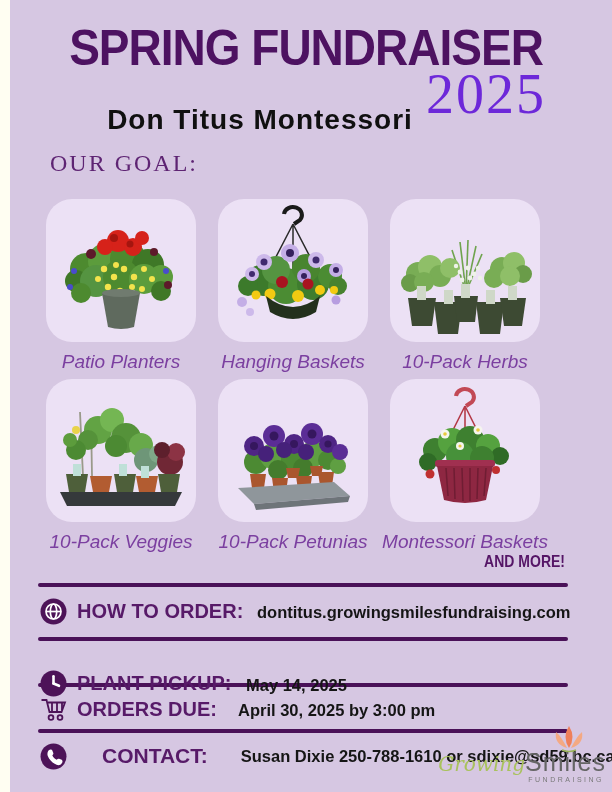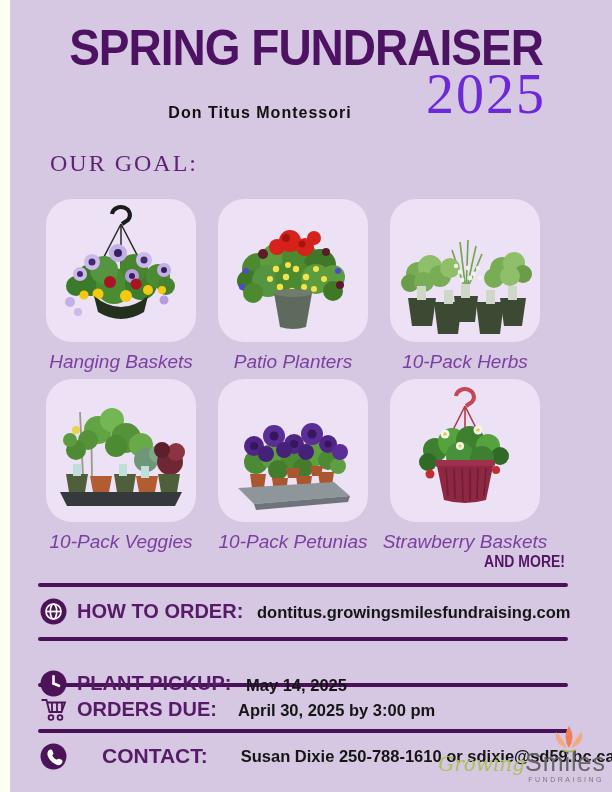--- a/index.html
+++ b/index.html
@@ -7,21 +7,21 @@
   .page{position:relative;width:612px;height:792px;background:#d6c7e2;overflow:hidden;}
   .edge-strip{position:absolute;left:0;top:0;width:10px;height:792px;background:#fffef2;}
 
   
   .title{position:absolute;left:10px;top:18px;width:592px;text-align:center;
          font-size:46px;font-weight:800;letter-spacing:-1px;color:#4d1261;
          transform:scaleY(1.1);transform-origin:top;}
   .year{position:absolute;right:66px;top:62px;font-family:"Liberation Serif",serif;
         font-weight:400;font-size:56px;color:#6d28d9;letter-spacing:2px;}
   .school{position:absolute;left:0;top:104px;width:520px;text-align:center;
-          font-size:16px;font-weight:700;color:#101010;letter-spacing:1px;}
+          font-size:28px;font-weight:700;color:#101010;letter-spacing:1px;}
   .goal{position:absolute;left:50px;top:150px;font-family:"Liberation Serif",serif;
         font-size:24px;color:#5e2473;letter-spacing:2px;}
 
   
   .row{position:absolute;left:46px;width:494px;display:flex;justify-content:space-between;}
   .row1{top:199px;} .row2{top:379px;}
   .cell{width:150px;display:flex;flex-direction:column;align-items:center;}
   .card{width:150px;height:143px;background:#ece1f5;border-radius:26px;
         display:flex;align-items:flex-end;justify-content:center;overflow:hidden;}
   .card svg{display:block;}
@@ -55,69 +55,20 @@
 
 <div class="page">
   <div class="edge-strip"></div>
 
   <div class="title">SPRING FUNDRAISER</div>
   <div class="year">2025</div>
   <div class="school">Don Titus Montessori</div>
   <div class="goal">OUR GOAL:</div>
 
   <div class="row row1">
-    <div class="cell">
-      <div class="card">
-        <svg width="150" height="140" viewBox="0 0 150 140">
-          <path d="M66 12 a9 8 0 1 1 16 6 l-6 4" stroke="#1a1a1a" stroke-width="4" fill="none"></path>
-          <path d="M75 22 L46 78 M75 22 L75 84 M75 22 L104 78" stroke="#2a2a2a" stroke-width="1.5" fill="none"></path>
-          <g>
-            <circle cx="45" cy="78" r="16" fill="#3c7a2b"></circle>
-              <circle cx="68" cy="84" r="18" fill="#4b8c33"></circle>
-            <circle cx="95" cy="82" r="16" fill="#3f7d2e"></circle>
-              <circle cx="112" cy="74" r="12" fill="#4b8c33"></circle>
-            <circle cx="58" cy="68" r="14" fill="#559441"></circle>
-              <circle cx="88" cy="66" r="14" fill="#49852f"></circle>
-            <circle cx="30" cy="84" r="10" fill="#3c7a2b"></circle>
-              <circle cx="120" cy="84" r="9" fill="#47822f"></circle>
-          </g>
-          <g>
-            <circle cx="46" cy="60" r="8" fill="#cdb9ea"></circle>
-              <circle cx="46" cy="60" r="3.5" fill="#402a6e"></circle>
-            <circle cx="72" cy="51" r="9" fill="#c4aee6"></circle>
-              <circle cx="72" cy="51" r="4" fill="#35205c"></circle>
-            <circle cx="98" cy="58" r="8" fill="#cdb9ea"></circle>
-              <circle cx="98" cy="58" r="3.5" fill="#402a6e"></circle>
-            <circle cx="118" cy="68" r="7" fill="#c4aee6"></circle>
-              <circle cx="118" cy="68" r="3" fill="#35205c"></circle>
-            <circle cx="34" cy="72" r="7" fill="#cdb9ea"></circle>
-              <circle cx="34" cy="72" r="3" fill="#402a6e"></circle>
-            <circle cx="86" cy="74" r="7" fill="#b79de0"></circle>
-              <circle cx="86" cy="74" r="3" fill="#35205c"></circle>
-            <circle cx="24" cy="100" r="5" fill="#c4aee6"></circle>
-              <circle cx="32" cy="110" r="4" fill="#cdb9ea"></circle>
-            <circle cx="118" cy="98" r="4.5" fill="#b79de0"></circle>
-          </g>
-          <g fill="#f2ca12">
-            <circle cx="52" cy="92" r="5.5"></circle>
-              <circle cx="80" cy="94" r="6"></circle>
-              <circle cx="102" cy="88" r="5"></circle>
-            <circle cx="38" cy="93" r="4.5"></circle>
-              <circle cx="116" cy="88" r="4"></circle>
-          </g>
-          <g fill="#a81420">
-              <circle cx="64" cy="80" r="6"></circle>
-              <circle cx="90" cy="82" r="5.5"></circle>
-            </g>
-          <path d="M48 94 Q75 116 102 94 L98 110 Q75 124 52 110 Z" fill="#23301d"></path>
-        </svg>
-      </div>
-      <div class="plabel">Hanging Baskets</div>
-    </div>
-
     <div class="cell">
       <div class="card">
         <svg width="150" height="135" viewBox="0 0 150 135">
           <g>
             <circle cx="40" cy="62" r="16" fill="#4d8a2f"></circle>
               <circle cx="60" cy="54" r="18" fill="#5c9c3c"></circle>
             <circle cx="82" cy="52" r="18" fill="#4d8a2f"></circle>
               <circle cx="102" cy="58" r="16" fill="#3f7827"></circle>
             <circle cx="115" cy="70" r="12" fill="#5c9c3c"></circle>
               <circle cx="30" cy="74" r="11" fill="#3f7827"></circle>
@@ -163,20 +114,69 @@
             </g>
           <path d="M56 86 L94 86 L88 120 Q75 124 62 120 Z" fill="#5f6a5e"></path>
           <ellipse cx="75" cy="86" rx="19" ry="4" fill="#707b6f"></ellipse>
         </svg>
       </div>
       <div class="plabel">Patio Planters</div>
     </div>
 
     <div class="cell">
       <div class="card">
+        <svg width="150" height="140" viewBox="0 0 150 140">
+          <path d="M66 12 a9 8 0 1 1 16 6 l-6 4" stroke="#1a1a1a" stroke-width="4" fill="none"></path>
+          <path d="M75 22 L46 78 M75 22 L75 84 M75 22 L104 78" stroke="#2a2a2a" stroke-width="1.5" fill="none"></path>
+          <g>
+            <circle cx="45" cy="78" r="16" fill="#3c7a2b"></circle>
+              <circle cx="68" cy="84" r="18" fill="#4b8c33"></circle>
+            <circle cx="95" cy="82" r="16" fill="#3f7d2e"></circle>
+              <circle cx="112" cy="74" r="12" fill="#4b8c33"></circle>
+            <circle cx="58" cy="68" r="14" fill="#559441"></circle>
+              <circle cx="88" cy="66" r="14" fill="#49852f"></circle>
+            <circle cx="30" cy="84" r="10" fill="#3c7a2b"></circle>
+              <circle cx="120" cy="84" r="9" fill="#47822f"></circle>
+          </g>
+          <g>
+            <circle cx="46" cy="60" r="8" fill="#cdb9ea"></circle>
+              <circle cx="46" cy="60" r="3.5" fill="#402a6e"></circle>
+            <circle cx="72" cy="51" r="9" fill="#c4aee6"></circle>
+              <circle cx="72" cy="51" r="4" fill="#35205c"></circle>
+            <circle cx="98" cy="58" r="8" fill="#cdb9ea"></circle>
+              <circle cx="98" cy="58" r="3.5" fill="#402a6e"></circle>
+            <circle cx="118" cy="68" r="7" fill="#c4aee6"></circle>
+              <circle cx="118" cy="68" r="3" fill="#35205c"></circle>
+            <circle cx="34" cy="72" r="7" fill="#cdb9ea"></circle>
+              <circle cx="34" cy="72" r="3" fill="#402a6e"></circle>
+            <circle cx="86" cy="74" r="7" fill="#b79de0"></circle>
+              <circle cx="86" cy="74" r="3" fill="#35205c"></circle>
+            <circle cx="24" cy="100" r="5" fill="#c4aee6"></circle>
+              <circle cx="32" cy="110" r="4" fill="#cdb9ea"></circle>
+            <circle cx="118" cy="98" r="4.5" fill="#b79de0"></circle>
+          </g>
+          <g fill="#f2ca12">
+            <circle cx="52" cy="92" r="5.5"></circle>
+              <circle cx="80" cy="94" r="6"></circle>
+              <circle cx="102" cy="88" r="5"></circle>
+            <circle cx="38" cy="93" r="4.5"></circle>
+              <circle cx="116" cy="88" r="4"></circle>
+          </g>
+          <g fill="#a81420">
+              <circle cx="64" cy="80" r="6"></circle>
+              <circle cx="90" cy="82" r="5.5"></circle>
+            </g>
+          <path d="M48 94 Q75 116 102 94 L98 110 Q75 124 52 110 Z" fill="#23301d"></path>
+        </svg>
+      </div>
+      <div class="plabel">Hanging Baskets</div>
+    </div>
+
+    <div class="cell">
+      <div class="card">
         <svg width="150" height="130" viewBox="0 0 150 130">
           <g stroke="#6fa34e" stroke-width="1.6" fill="none">
             <path d="M76 80 L62 38"></path>
               <path d="M76 80 L70 30"></path>
               <path d="M76 80 L78 28"></path>
             <path d="M76 80 L86 34"></path>
               <path d="M76 80 L92 42"></path>
           </g>
           <g>
             <circle cx="28" cy="62" r="12" fill="#79ad55"></circle>
@@ -334,21 +334,21 @@
           <g stroke="#6f1d33" stroke-width="1.5">
             <path d="M56 84 L58 112"></path>
               <path d="M64 84 L65 115"></path>
               <path d="M72 84 L73 117"></path>
             <path d="M80 84 L80 117"></path>
               <path d="M88 84 L87 115"></path>
               <path d="M96 84 L94 112"></path>
           </g>
         </svg>
       </div>
-      <div class="plabel">Strawberry Baskets</div>
+      <div class="plabel">Montessori Baskets</div>
     </div>
   </div>
 
   <div class="andmore">AND MORE!</div>
 
   <div class="divider d1"></div>
   <div class="divider d2"></div>
   <div class="divider d3"></div>
   <div class="divider d4"></div>
 

